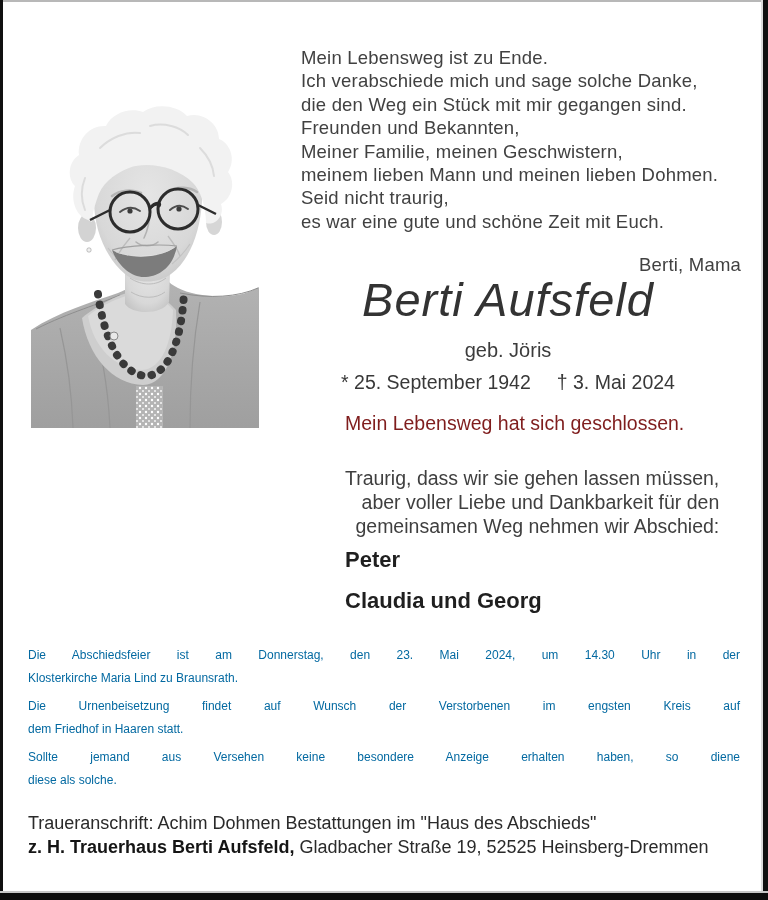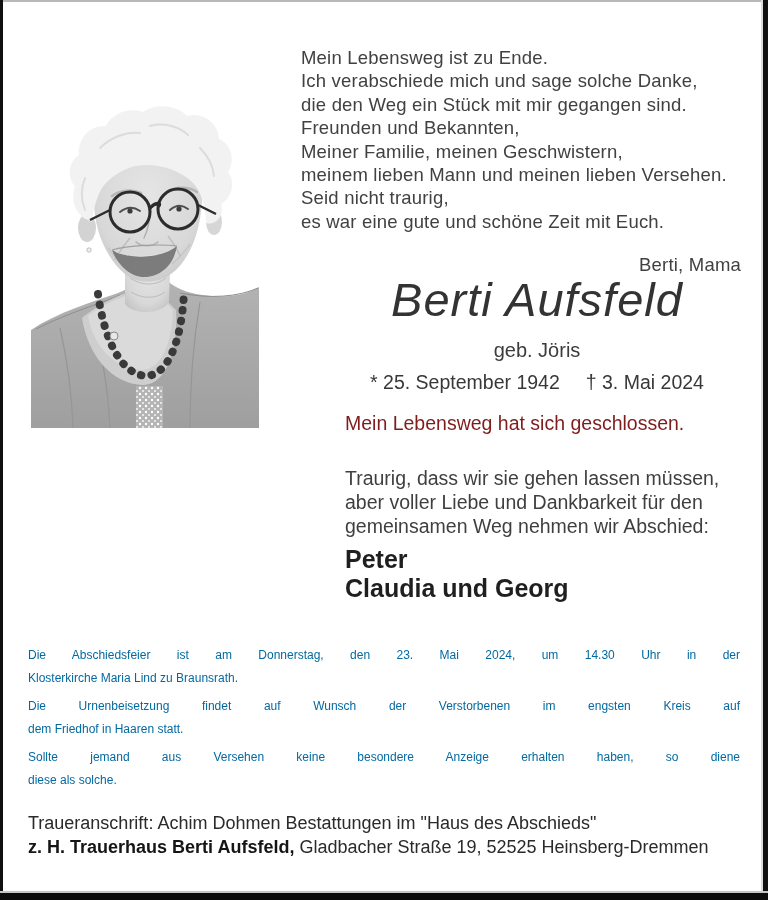--- a/index.html
+++ b/index.html
@@ -12,33 +12,33 @@
   .border-left{position:absolute;left:0;top:0;bottom:0;width:3px;background:#101010;}
   .border-right{position:absolute;right:0;top:0;bottom:0;width:5px;background:#101010;box-shadow:-2px 0 0 #dcdcdc;}
   .border-bottom{position:absolute;left:0;right:0;bottom:0;height:7px;background:#0c0c0c;box-shadow:0 -2px 0 #c6c6c6;}
 
   .photo{position:absolute;left:30px;top:98px;width:230px;height:330px;}
 
   .poem{position:absolute;left:301px;top:46px;width:442px;font-size:18.5px;line-height:23.4px;color:#414141;letter-spacing:0.2px;}
   .poem .line{white-space:nowrap;}
   .signature{text-align:right;margin-top:20px;padding-right:2px;}
 
-  .name-block{position:absolute;left:316px;top:274px;width:442px;text-align:center;color:#333333;}
+  .name-block{position:absolute;left:287px;top:274px;width:442px;text-align:center;color:#333333;}
   .name{font-size:47px;font-style:italic;font-weight:400;line-height:1.12;letter-spacing:1px;}
   .maiden{font-size:20px;margin-top:12px;color:#3c3c3c;}
   .dates{font-size:19.5px;margin-top:9px;color:#383838;white-space:nowrap;}
   .dates .birth{margin-right:26px;}
 
   .closing{position:absolute;left:345px;top:412px;font-size:19.5px;color:#7f1d1d;white-space:nowrap;}
 
   .mourning{position:absolute;left:345px;top:467px;font-size:19.5px;line-height:23.8px;color:#3f3f3f;}
-  .mourning .line{white-space:nowrap;}
+  .mourning .line{white-space:nowrap;text-align:right;}
 
-  .mourners{position:absolute;left:345px;top:548px;font-size:25px;font-weight:bold;color:#1f1f1f;line-height:23px;}
-  .mourners .m2{margin-top:6px;}
+  .mourners{position:absolute;left:345px;top:548px;font-size:22px;font-weight:bold;color:#1f1f1f;line-height:23px;}
+  .mourners .m2{margin-top:18px;}
 
   .announce{position:absolute;left:28px;top:644px;width:712px;font-size:12px;line-height:23.2px;color:#0369a1;}
   .announce p{margin:0 0 4.5px 0;}
   .jline{text-align:justify;text-align-last:justify;}
   .jlast{text-align:left;}
 
   .address{position:absolute;left:28px;top:812px;width:712px;font-size:18px;line-height:23.5px;color:#2a2a2a;}
   .address .bold{font-weight:bold;color:#151515;}
 </style>
 </head>
@@ -122,21 +122,21 @@
       <circle cx="84" cy="238" r="4" fill="#e8e8e8" stroke="#8a8a8a" stroke-width="1"></circle>
     </svg>
   </div>
 
   <div class="poem">
     <div class="line">Mein Lebensweg ist zu Ende.</div>
     <div class="line">Ich verabschiede mich und sage solche Danke,</div>
     <div class="line">die den Weg ein Stück mit mir gegangen sind.</div>
     <div class="line">Freunden und Bekannten,</div>
     <div class="line">Meiner Familie, meinen Geschwistern,</div>
-    <div class="line">meinem lieben Mann und meinen lieben Versehen.</div>
+    <div class="line">meinem lieben Mann und meinen lieben Dohmen.</div>
     <div class="line">Seid nicht traurig,</div>
     <div class="line">es war eine gute und schöne Zeit mit Euch.</div>
     <div class="signature">Berti, Mama</div>
   </div>
 
   <div class="name-block">
     <div class="name">Berti Aufsfeld</div>
     <div class="maiden">geb. Jöris</div>
     <div class="dates">
       <span class="birth">* 25. September 1942</span><span>† 3. Mai 2024</span>

